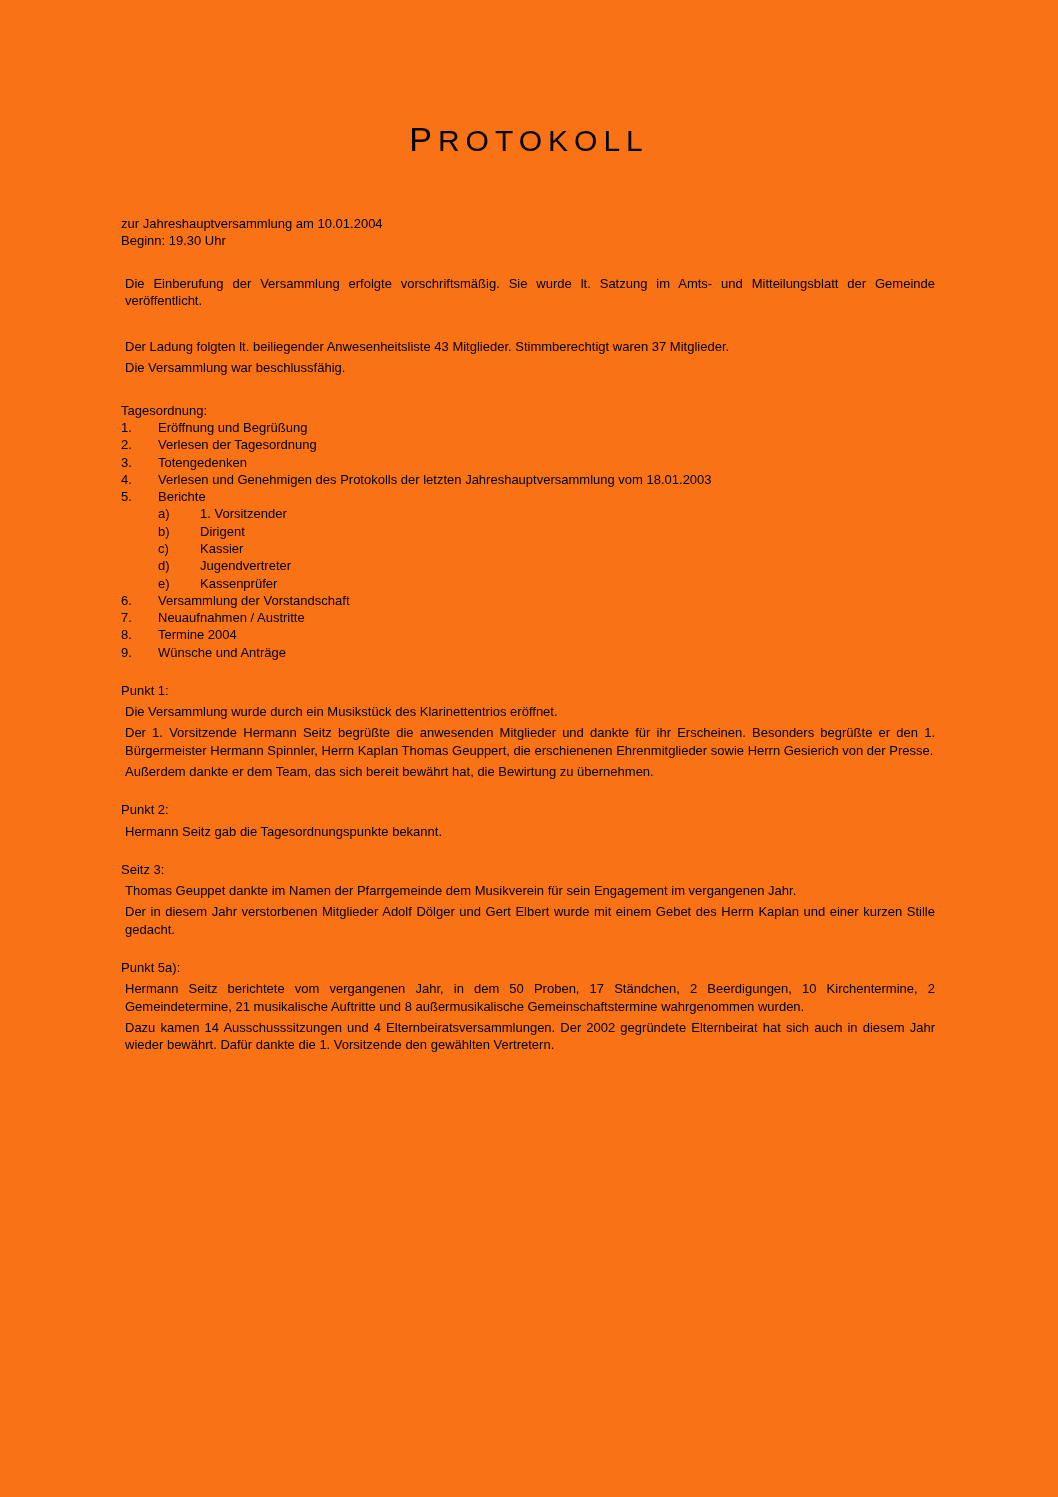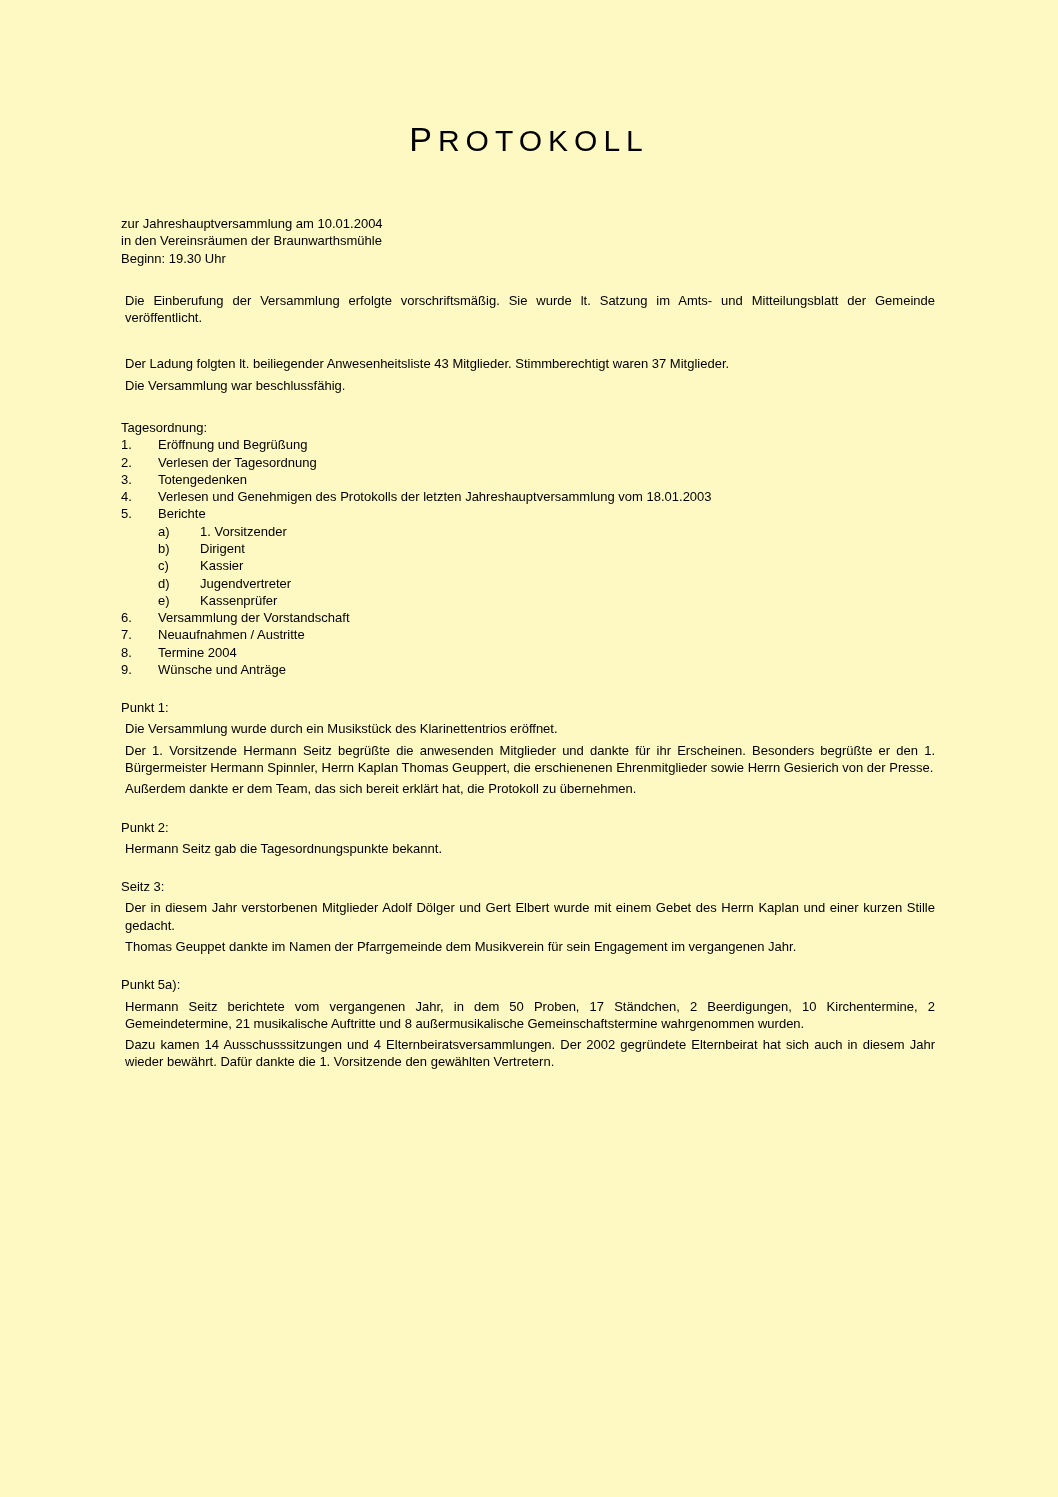--- a/index.html
+++ b/index.html
@@ -8,21 +8,21 @@
     background: #ffffff;
   }
   body {
     font-family: "Liberation Sans", sans-serif;
     color: #000000;
   }
   .page {
     position: relative;
     width: 1058px;
     height: 1497px;
-    background: #fef9c3;
+    background: #f97316;
     box-sizing: border-box;
     overflow: hidden;
   }
   .doc-title {
     text-align: center;
     font-size: 30px;
     letter-spacing: 6px;
     margin: 0;
     padding-top: 120px;
     font-weight: normal;
@@ -102,21 +102,20 @@
 <div class="page">
 
   <h1 class="doc-title">
     <span class="first">P</span><span>R</span><span>O</span><span>T</span><span>O</span><span>K</span><span>O</span><span>L</span><span>L</span>
   </h1>
 
   <div class="body-wrap">
 
     <div class="block">
       <p class="line">zur Jahreshauptversammlung am 10.01.2004</p>
-      <p class="line">in den Vereinsräumen der Braunwarthsmühle</p>
       <p class="line">Beginn: 19.30 Uhr</p>
     </div>
 
     <div class="gap"></div>
 
     <p class="para just">Die Einberufung der Versammlung erfolgte vorschriftsmäßig. Sie wurde lt. Satzung im Amts- und Mitteilungsblatt der Gemeinde veröffentlicht.</p>
 
     <div class="gap"></div>
 
     <p class="para just">Der Ladung folgten lt. beiliegender Anwesenheitsliste 43 Mitglieder. Stimmberechtigt waren 37 Mitglieder.</p>
@@ -148,32 +147,32 @@
       <li><span class="num">6.</span><span>Versammlung der Vorstandschaft</span></li>
       <li><span class="num">7.</span><span>Neuaufnahmen / Austritte</span></li>
       <li><span class="num">8.</span><span>Termine 2004</span></li>
       <li><span class="num">9.</span><span>Wünsche und Anträge</span></li>
     </ul>
 
     <div class="section">
       <p class="heading">Punkt 1:</p>
       <p class="para">Die Versammlung wurde durch ein Musikstück des Klarinettentrios eröffnet.</p>
       <p class="para just">Der 1. Vorsitzende Hermann Seitz begrüßte die anwesenden Mitglieder und dankte für ihr Erscheinen. Besonders begrüßte er den 1. Bürgermeister Hermann Spinnler, Herrn Kaplan Thomas Geuppert, die erschienenen Ehrenmitglieder sowie Herrn Gesierich von der Presse.</p>
-      <p class="para">Außerdem dankte er dem Team, das sich bereit erklärt hat, die Protokoll zu übernehmen.</p>
+      <p class="para">Außerdem dankte er dem Team, das sich bereit bewährt hat, die Bewirtung zu übernehmen.</p>
     </div>
 
     <div class="section">
       <p class="heading">Punkt 2:</p>
       <p class="para">Hermann Seitz gab die Tagesordnungspunkte bekannt.</p>
     </div>
 
     <div class="section">
       <p class="heading">Seitz 3:</p>
+      <p class="para just">Thomas Geuppet dankte im Namen der Pfarrgemeinde dem Musikverein für sein Engagement im vergangenen Jahr.</p>
       <p class="para just">Der in diesem Jahr verstorbenen Mitglieder Adolf Dölger und Gert Elbert wurde mit einem Gebet des Herrn Kaplan und einer kurzen Stille gedacht.</p>
-      <p class="para just">Thomas Geuppet dankte im Namen der Pfarrgemeinde dem Musikverein für sein Engagement im vergangenen Jahr.</p>
     </div>
 
 
     <div class="section">
       <p class="heading">Punkt 5a):</p>
       <p class="para just">Hermann Seitz berichtete vom vergangenen Jahr, in dem 50 Proben, 17 Ständchen, 2 Beerdigungen, 10 Kirchentermine, 2 Gemeindetermine, 21 musikalische Auftritte und 8 außermusikalische Gemeinschaftstermine wahrgenommen wurden.</p>
       <p class="para just">Dazu kamen 14 Ausschusssitzungen und 4 Elternbeiratsversammlungen. Der 2002 gegründete Elternbeirat hat sich auch in diesem Jahr wieder bewährt. Dafür dankte die 1. Vorsitzende den gewählten Vertretern.</p>
     </div>
 
   </div>

